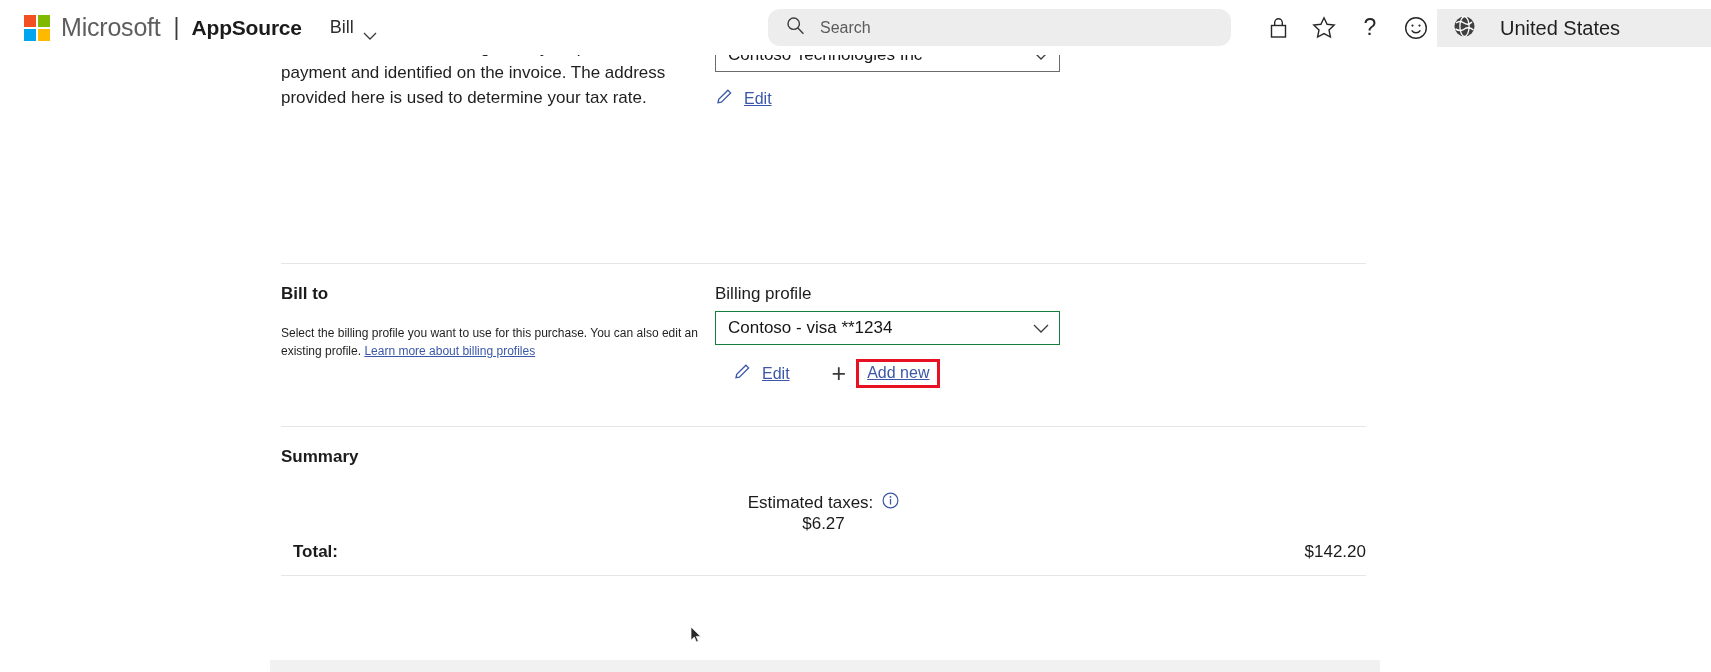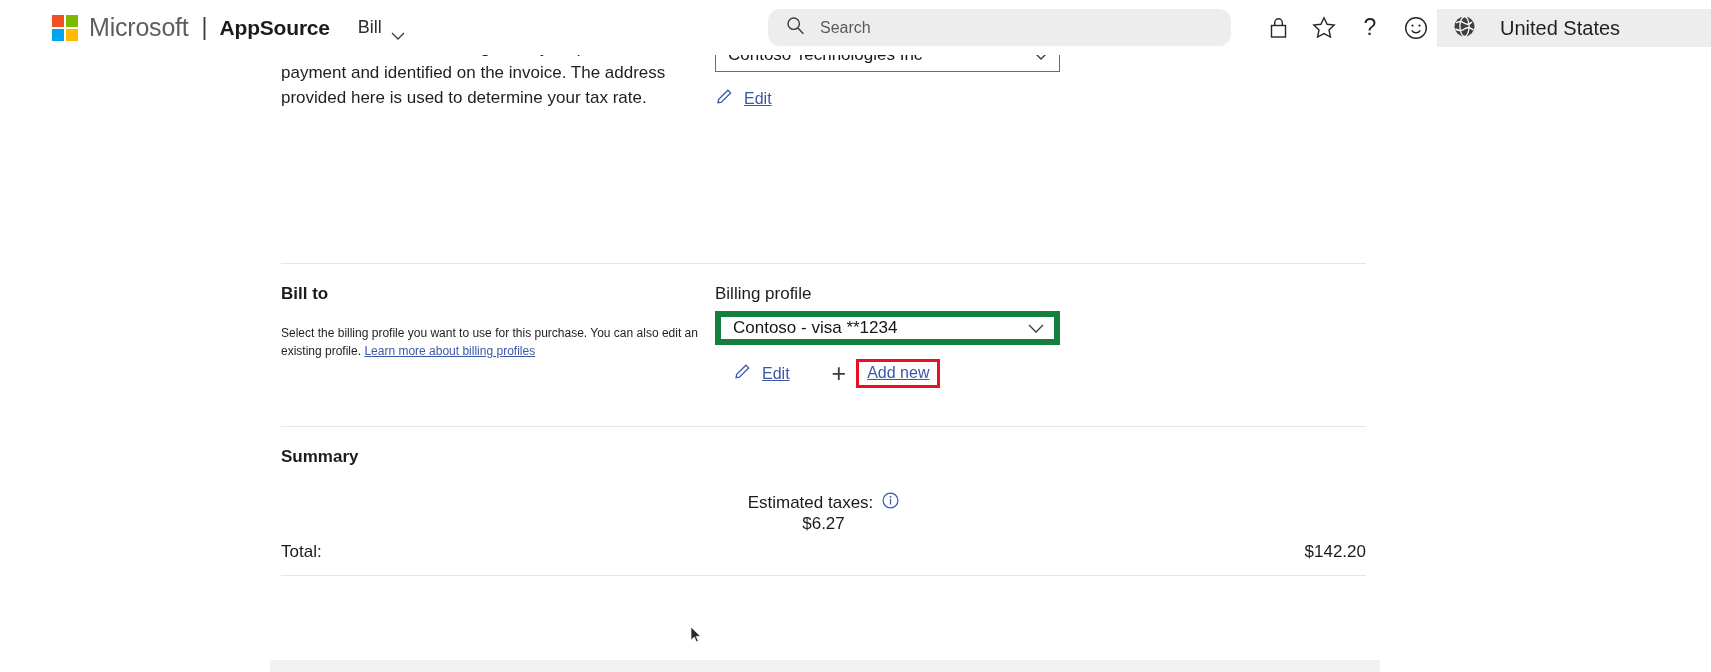--- a/index.html
+++ b/index.html
@@ -11,21 +11,20 @@
     overflow: hidden;
   }
 
   
   .header {
     position: absolute; top: 0; left: 0;
     width: 1711px; height: 55px;
     background: #ffffff;
     display: flex; align-items: center;
     z-index: 50;
-    padding-left: 28px;
   }
   .ms-logo-wrap {
     display: flex; align-items: center;
     margin-left: 24px;
     height: 100%;
   }
   .ms-squares {
     width: 26px; height: 26px;
     display: grid;
     grid-template-columns: 12px 12px;
@@ -131,21 +130,21 @@
   .link {
     color: #3b57a8; text-decoration: underline; cursor: pointer;
   }
   .link-plain { color: #3b57a8; text-decoration: underline; }
 
   .field-label {
     font-size: 17px; color: #1b1b1b; margin-bottom: 7px;
   }
   .combo {
     width: 345px; height: 34px;
-    border: 6px solid #15803d;
+    border: 1px solid #15803d;
     background: #fff;
     display: flex; align-items: center;
     padding: 0 10px 0 12px;
     justify-content: space-between;
     font-size: 17px; color: #161616;
   }
   .combo .cv { overflow: hidden; white-space: nowrap; }
 
   .action-row {
     display: flex; align-items: center;
@@ -167,21 +166,21 @@
   }
 
   .summary-line {
     display: flex; align-items: center;
     justify-content: space-between;
     font-size: 17px; color: #1b1b1b;
     width: 1085px;
   }
   .summary-line .left { display: flex; align-items: center; gap: 9px; }
   .info-ico { color: #3b57a8; }
-  .bold { font-weight: normal; }
+  .bold { font-weight: bold; margin-left: 12px; }
 
   .bottom-bar {
     position: absolute;
     left: 270px; top: 605px;
     width: 1110px; height: 12px;
     background: #f1f1f1;
   }
 
   .cursor {
     position: absolute; left: 690px; top: 571px;

